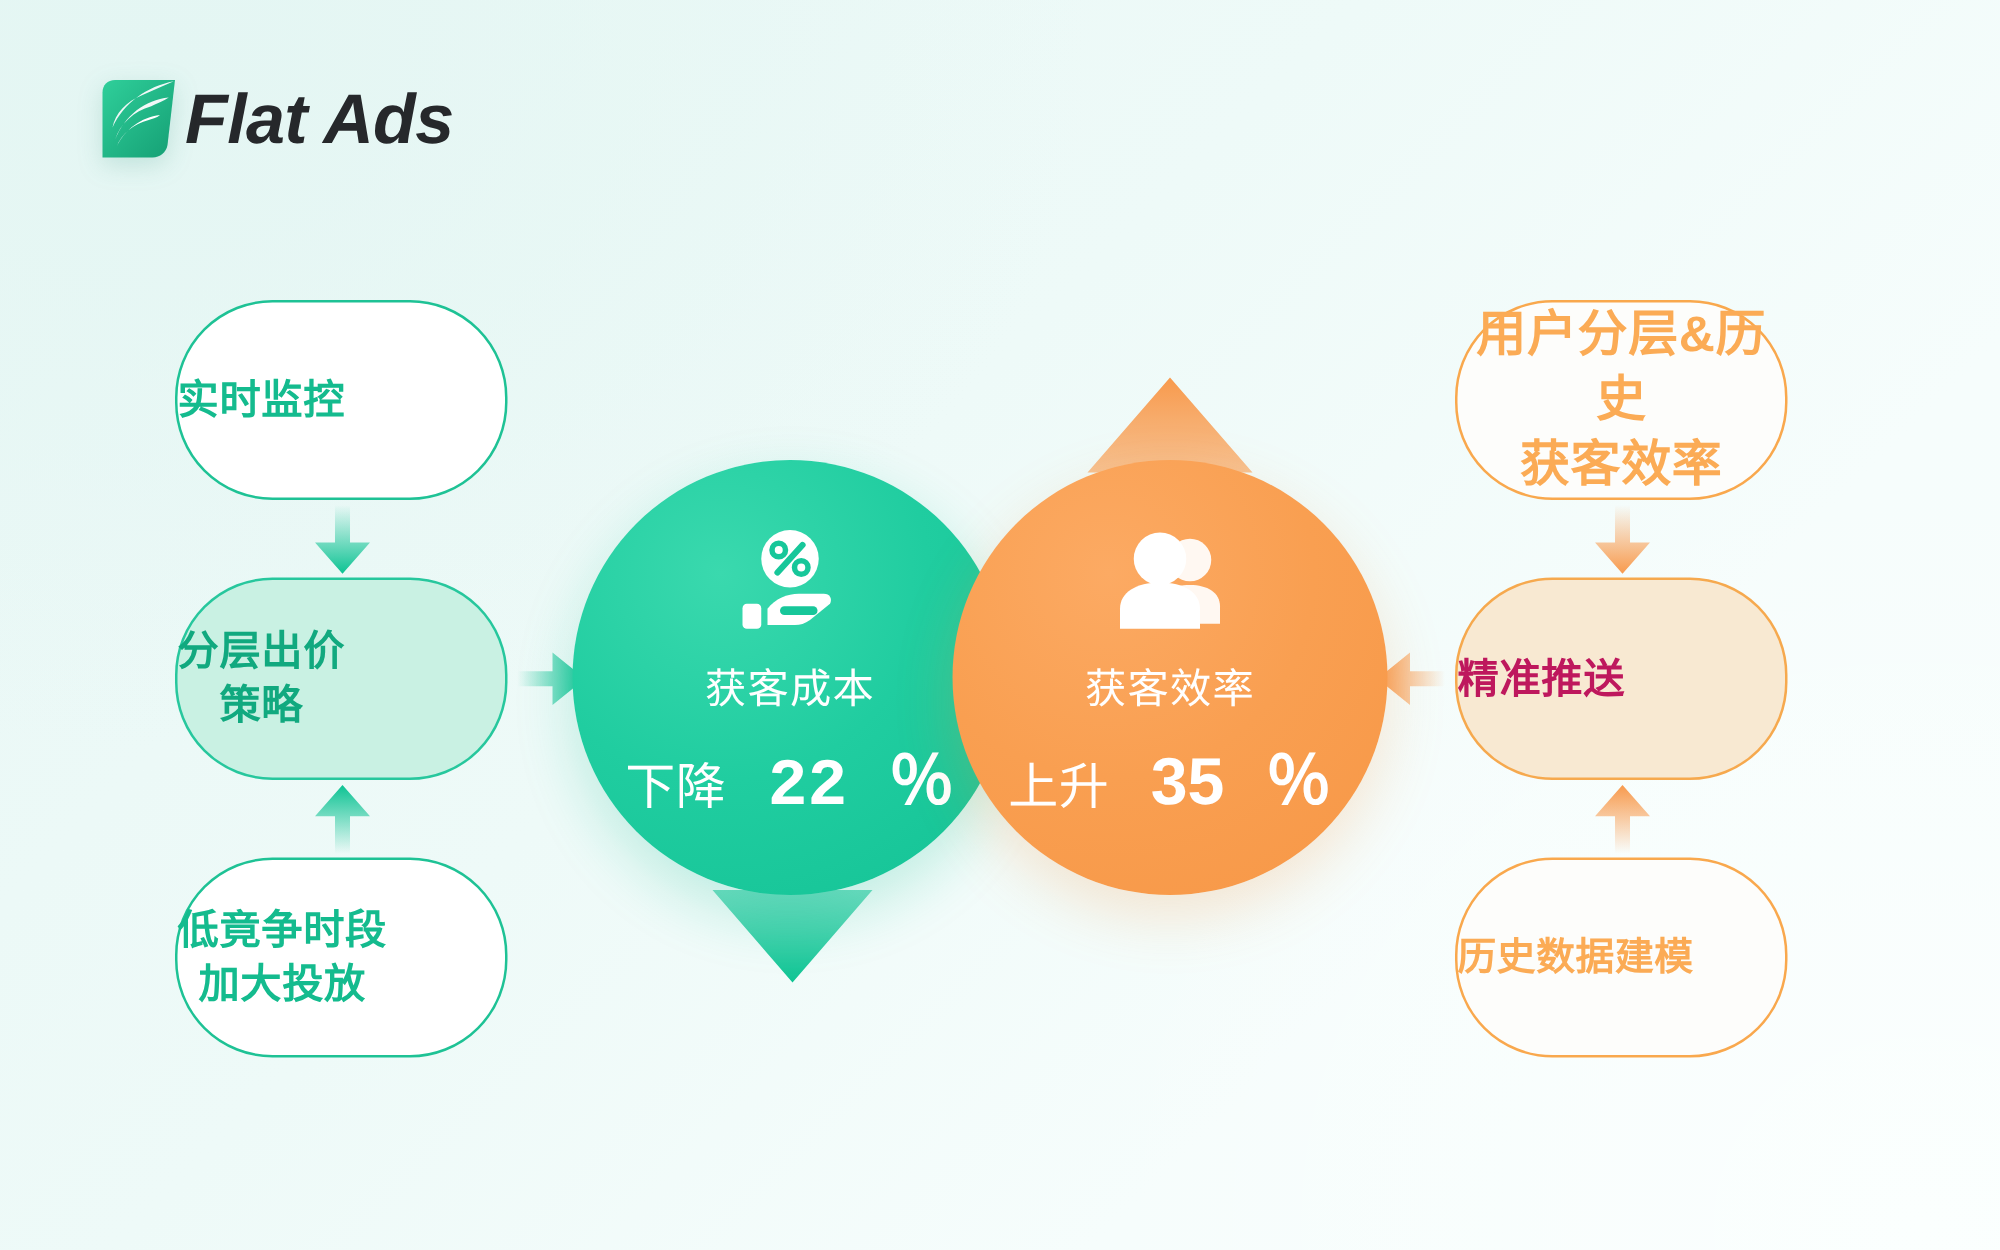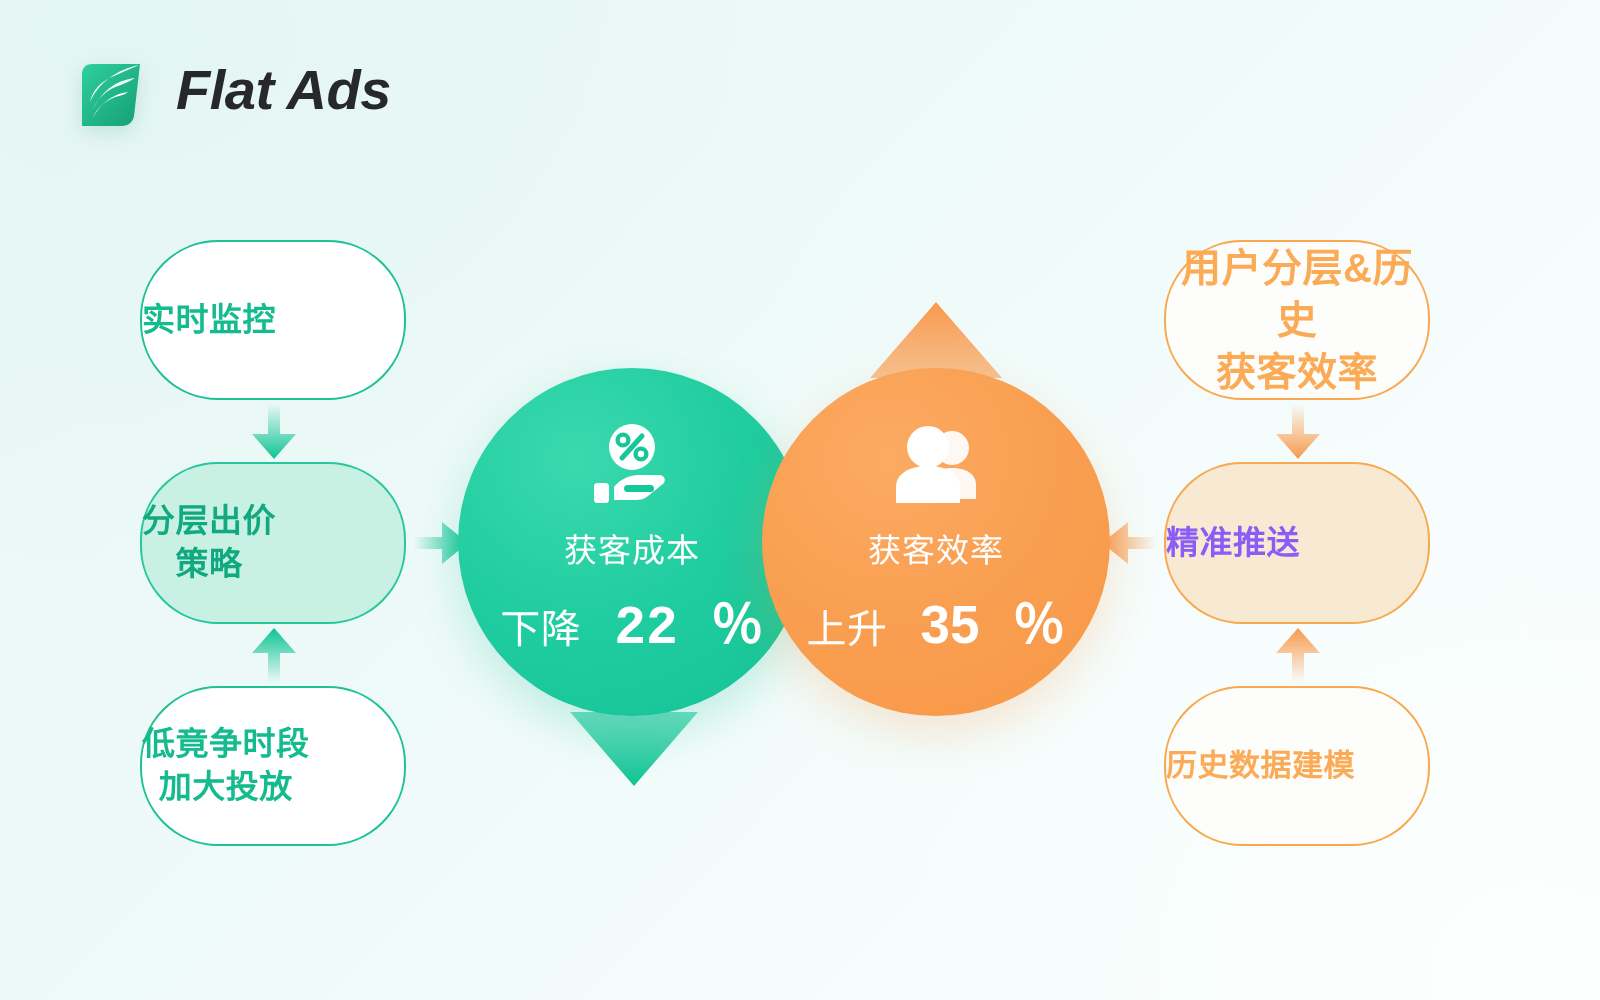--- a/index.html
+++ b/index.html
@@ -22,22 +22,22 @@
       radial-gradient(ellipse 1100px 1000px at 96% 98%, #fbfffe 0%, rgba(251,255,254,0) 60%),
       linear-gradient(135deg, #e8f7f5 0%, #eefaf8 42%, #f6fdfc 72%, #f7fdfc 100%);
   }
 
   
   .logo-wrap {
     position: absolute;
     left: 78px;
     top: 62px;
     display: flex;
-    align-items: flex-start;
-    gap: 32px;
+    align-items: center;
+    gap: 4px;
   }
   .logo-mark {
     width: 66px;
     height: 66px;
     position: relative;
     filter: drop-shadow(0 6px 10px rgba(30,140,110,0.18));
   }
   .logo-text {
     font-size: 56px;
     font-weight: 700;
@@ -71,21 +71,21 @@
     color: #11a97f;
   }
   .pill-orange-outline {
     background: #fdfdfb;
     border-color: #f9a84d;
     color: #fbab55;
   }
   .pill-orange-fill {
     background: #f8e9d2;
     border-color: #f6a94e;
-    color: #8b5cf6;
+    color: #be185d;
   }
 
   .p-l1 { left: 140px; top: 240px;  width: 266px; height: 160px; font-size: 33px; }
   .p-l2 { left: 140px; top: 462px;  width: 266px; height: 162px; font-size: 33px; }
   .p-l3 { left: 140px; top: 686px;  width: 266px; height: 160px; font-size: 33px; }
   .p-r1 { left: 1164px; top: 240px; width: 266px; height: 160px; font-size: 40px; }
   .p-r2 { left: 1164px; top: 462px; width: 266px; height: 162px; font-size: 33px; }
   .p-r3 { left: 1164px; top: 686px; width: 266px; height: 160px; font-size: 31px; }
 
   

